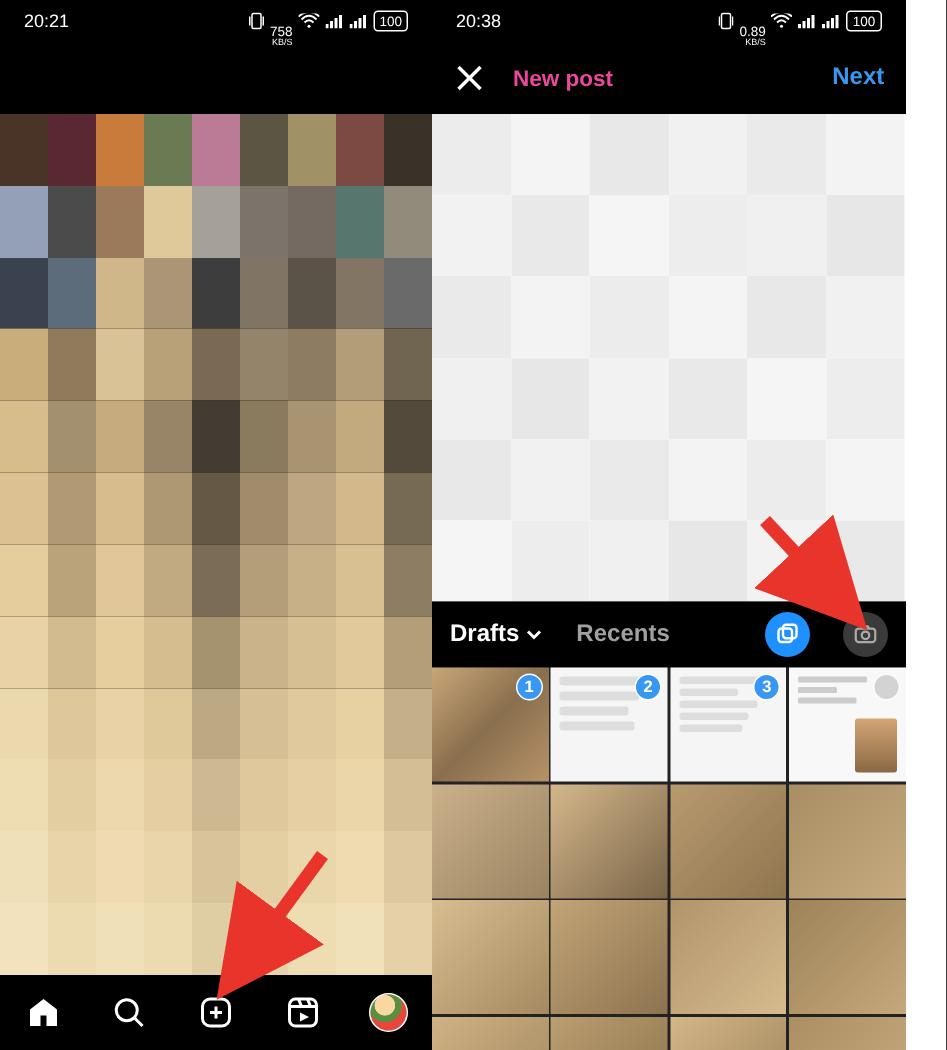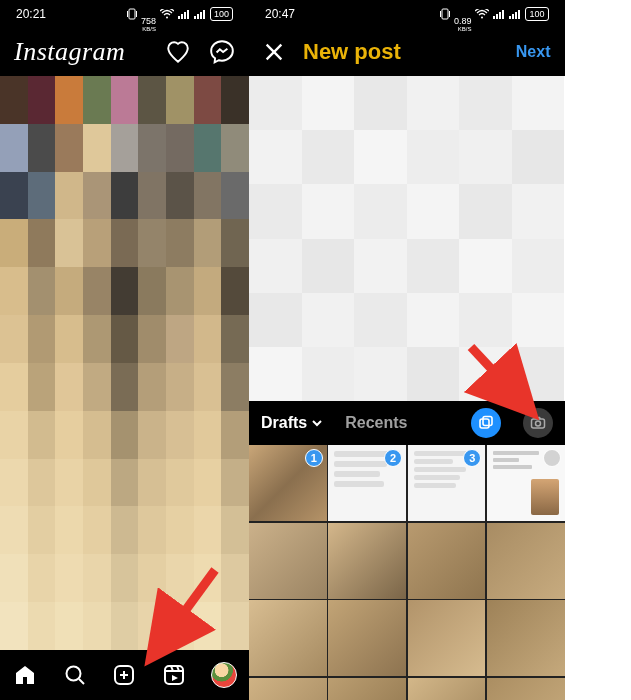--- a/index.html
+++ b/index.html
@@ -1,38 +1,38 @@
 <!DOCTYPE html>
 <html><head>
 <meta charset="utf-8">
 <style>
   * { box-sizing: border-box; margin: 0; padding: 0; }
   html, body { width: 631px; height: 700px; background: #000; font-family: -apple-system, Helvetica, Arial, sans-serif; overflow: hidden; }
   .phones { display: flex; width: 631px; height: 700px; background:#fff;}
-  .phone { position: relative; width: 249px; height: 700px; background: #000; overflow: hidden; }
+  .phone { position: relative; width: 288px; height: 700px; background: #000; overflow: hidden; }
   .phone.right { width: 315.5px; }
   .status-bar { height: 28px; display: flex; align-items: center; justify-content: space-between; padding: 0 16px; color: #fff; font-size: 12px; }
   .status-right { display: flex; align-items: center; gap: 4px; font-size: 9px; }
   .status-right .kbs { line-height:1; text-align:right;margin-top:20px;}
   .status-right svg { display:block; }
   .battery-box { border:1.2px solid #fff; border-radius:3px; padding:0 3px; font-size:9px; line-height:12px;}
   
   .ig-header { height: 48px; display:flex; align-items:center; justify-content:space-between; padding:0 14px; }
   .ig-logo { font-family: 'Brush Script MT', cursive; font-size: 26px; color:#fff; font-style:italic; font-weight:500; letter-spacing:0.5px;}
   .ig-header-actions { display:flex; gap:18px; align-items:center; }
   .feed { position:absolute; top:76px; left:0; right:0; bottom:50px; }
   .pixelated { width:100%; height:100%; display:grid; }
   .pixel-row { display:flex; width:100%; }
   .pixel-row div { flex:1; }
   .nav-bar { position:absolute; bottom:0; left:0; right:0; height:50px; background:#000; display:flex; align-items:center; justify-content:space-around; }
   .nav-item { width:26px; height:26px; display:flex; align-items:center; justify-content:center; }
   .avatar { width:26px; height:26px; border-radius:50%; background: radial-gradient(circle at 40% 30%, #f8d7a3 30%, #5a8f3d 32%, #5a8f3d 50%, #e8453c 52%); border:1.5px solid #fff;}
   
   .newpost-header { height:48px; display:flex; align-items:center; padding:0 14px; gap:18px; }
-  .newpost-title { flex:1; color:#eab308; font-size:22px; font-weight:600; }
+  .newpost-title { flex:1; color:#ec4899; font-size:15px; font-weight:600; }
   .newpost-next { color:#3897f0; font-size:16px; font-weight:600; }
   .preview { position:absolute; top:76px; left:0; right:0; height:325px; background:#fff; }
   .picker-bar { position:absolute; top:401px; left:0; right:0; height:44px; background:#000; display:flex; align-items:center; padding:0 12px; gap:22px; }
   .picker-label { color:#fff; font-size:16px; font-weight:600; display:flex; align-items:center; gap:4px;}
   .picker-drafts { color:#a0a0a0; font-size:16px; font-weight:600; }
   .picker-spacer { flex:1; }
   .circle-btn { width:30px; height:30px; border-radius:50%; display:flex; align-items:center; justify-content:center; }
   .circle-blue { background:#1e90ff; }
   .circle-grey { background:#3a3a3a; }
   .gallery { position:absolute; top:445px; left:0; right:0; bottom:0; background:#222; display:grid; grid-template-columns: repeat(4, 1fr); grid-auto-rows: 76px; gap:1.5px; }
@@ -74,32 +74,20 @@
         <svg width="12" height="10">
             <rect x="0" y="7" width="2" height="3" fill="#fff"></rect>
             <rect x="3" y="5" width="2" height="5" fill="#fff"></rect>
             <rect x="6" y="3" width="2" height="7" fill="#fff"></rect>
             <rect x="9" y="1" width="2" height="9" fill="#fff"></rect>
           </svg>
         <span class="battery-box">100</span>
       </div>
     </div>
 
-    <div class="ig-header">
-      <span class="ig-logo">Instagram</span>
-      <div class="ig-header-actions">
-        <svg width="26" height="26" viewBox="0 0 24 24">
-            <path d="M12 21 C12 21 3 14 3 8.5 C3 5.4 5.4 3 8.5 3 C10.4 3 12 4.5 12 4.5 C12 4.5 13.6 3 15.5 3 C18.6 3 21 5.4 21 8.5 C21 14 12 21 12 21 Z" fill="none" stroke="#fff" stroke-width="1.8"></path>
-          </svg>
-        <svg width="26" height="26" viewBox="0 0 24 24">
-            <path d="M12 2 C6.5 2 2 6 2 11 C2 13.8 3.4 16.2 5.6 17.8 L5.2 21.5 L9 19.6 C9.9 19.9 11 20 12 20 C17.5 20 22 16 22 11 C22 6 17.5 2 12 2 Z" fill="none" stroke="#fff" stroke-width="1.8"></path>
-            <path d="M7 12.5 L10 9.5 L13 12 L17 9" fill="none" stroke="#fff" stroke-width="1.8"></path>
-          </svg>
-      </div>
-    </div>
 
     <div class="feed">
       <div class="pixelated" style="grid-template-rows: repeat(12, 1fr);">
 
         <div class="pixel-row">
             <div style="background:#4a3428"></div>
             <div style="background:#5a2833"></div>
             <div style="background:#c97b3b"></div>
             <div style="background:#6a7a52"></div>
             <div style="background:#bb7a96"></div>
@@ -270,21 +258,21 @@
           <marker id="ah1" markerWidth="8" markerHeight="8" refX="6" refY="4" orient="auto">
             <path d="M0 0 L8 4 L0 8 Z" fill="#e8342a"></path>
           </marker>
         </defs>
       <line x1="85" y1="10" x2="25" y2="92" stroke="#e8342a" stroke-width="9" marker-end="url(#ah1)"></line>
     </svg>
   </div>
 
   <div class="phone right">
     <div class="status-bar">
-      <span>20:47</span>
+      <span>20:38</span>
       <div class="status-right">
         <svg width="10" height="12" viewBox="0 0 10 12">
             <rect x="2" y="1" width="6" height="10" rx="1" fill="none" stroke="#fff" stroke-width="1"></rect>
             <line x1="0.5" y1="3" x2="0.5" y2="9" stroke="#fff"></line>
             <line x1="9.5" y1="3" x2="9.5" y2="9" stroke="#fff"></line>
           </svg>
         <div class="kbs">
             <div>0.89</div>
             <div style="font-size:6px;">KB/S</div>
           </div>

